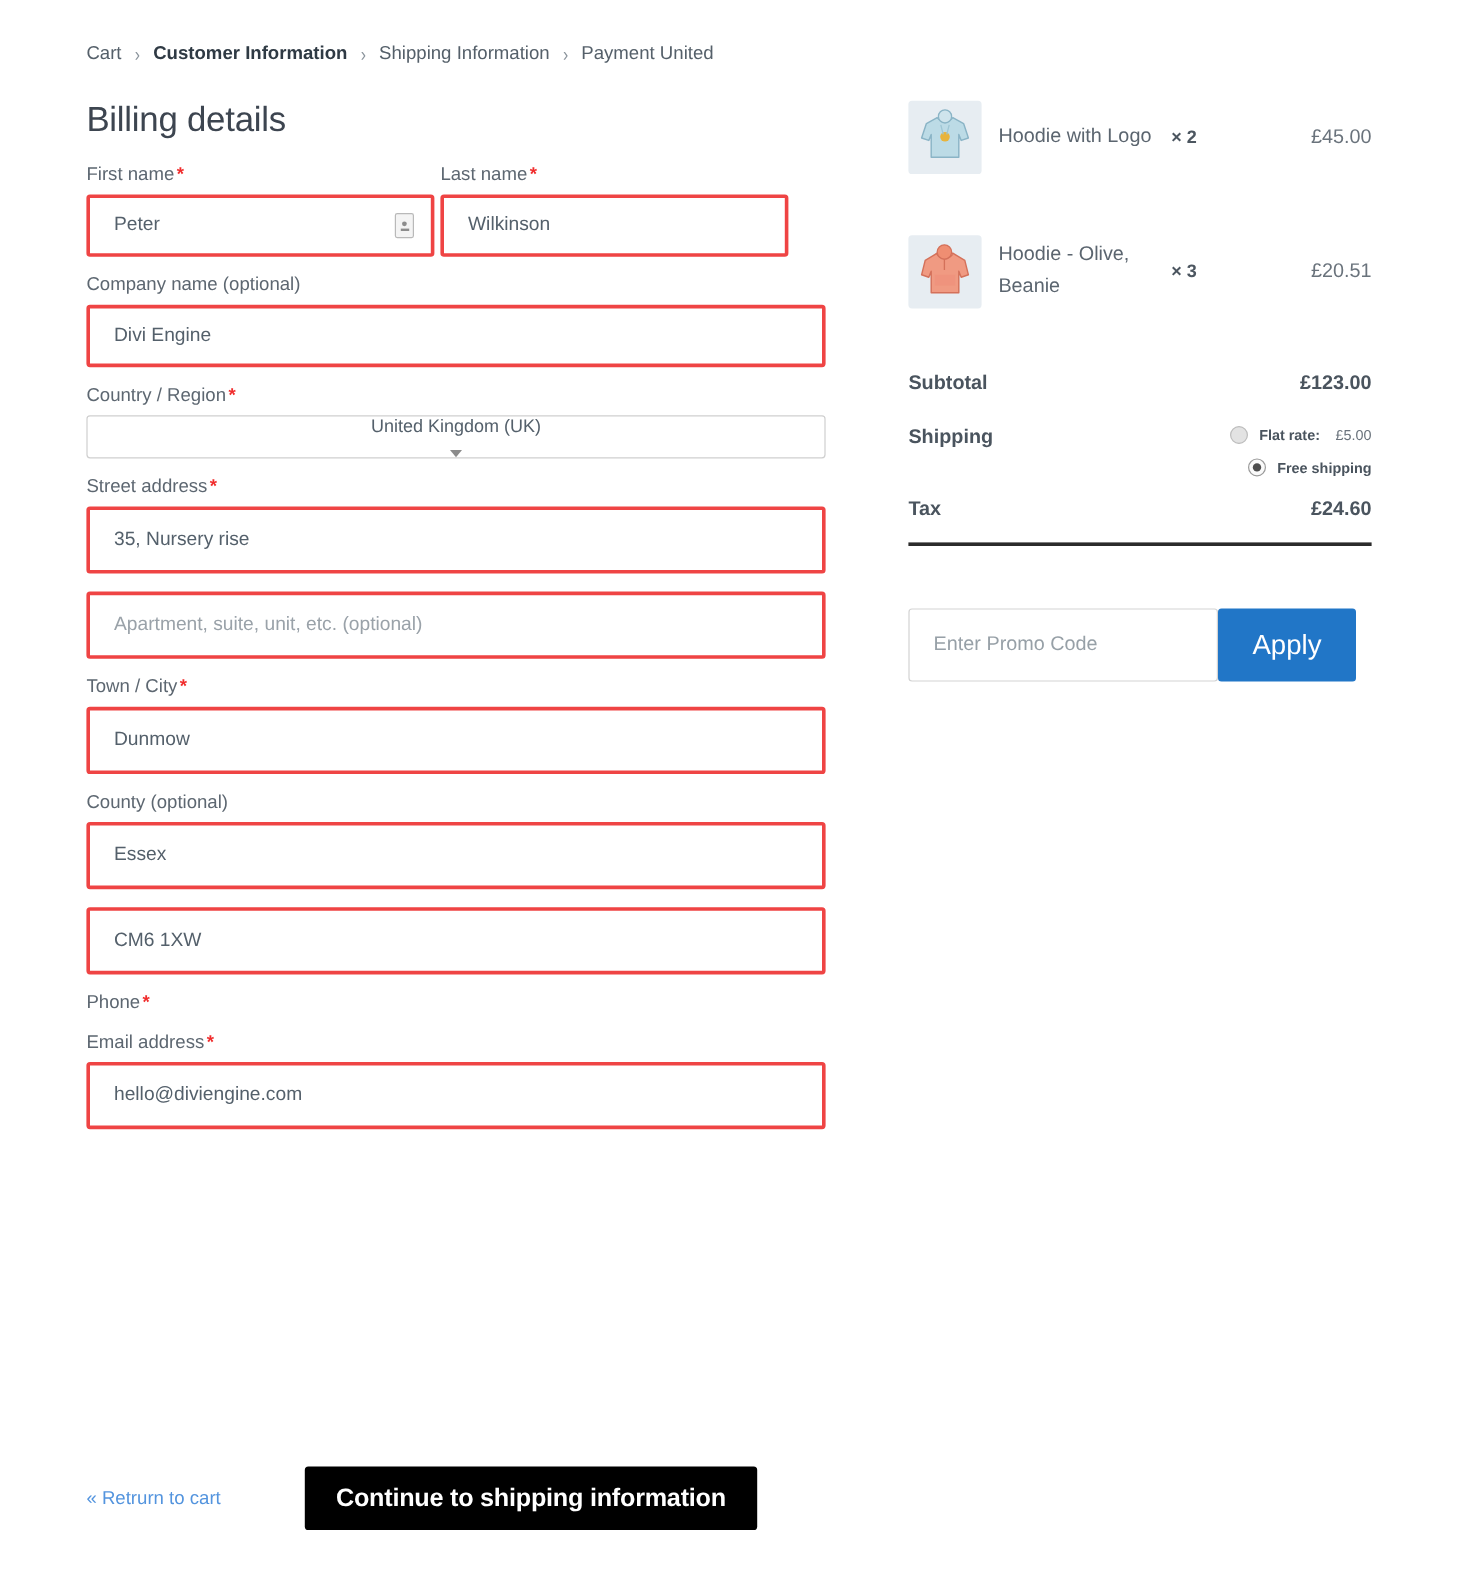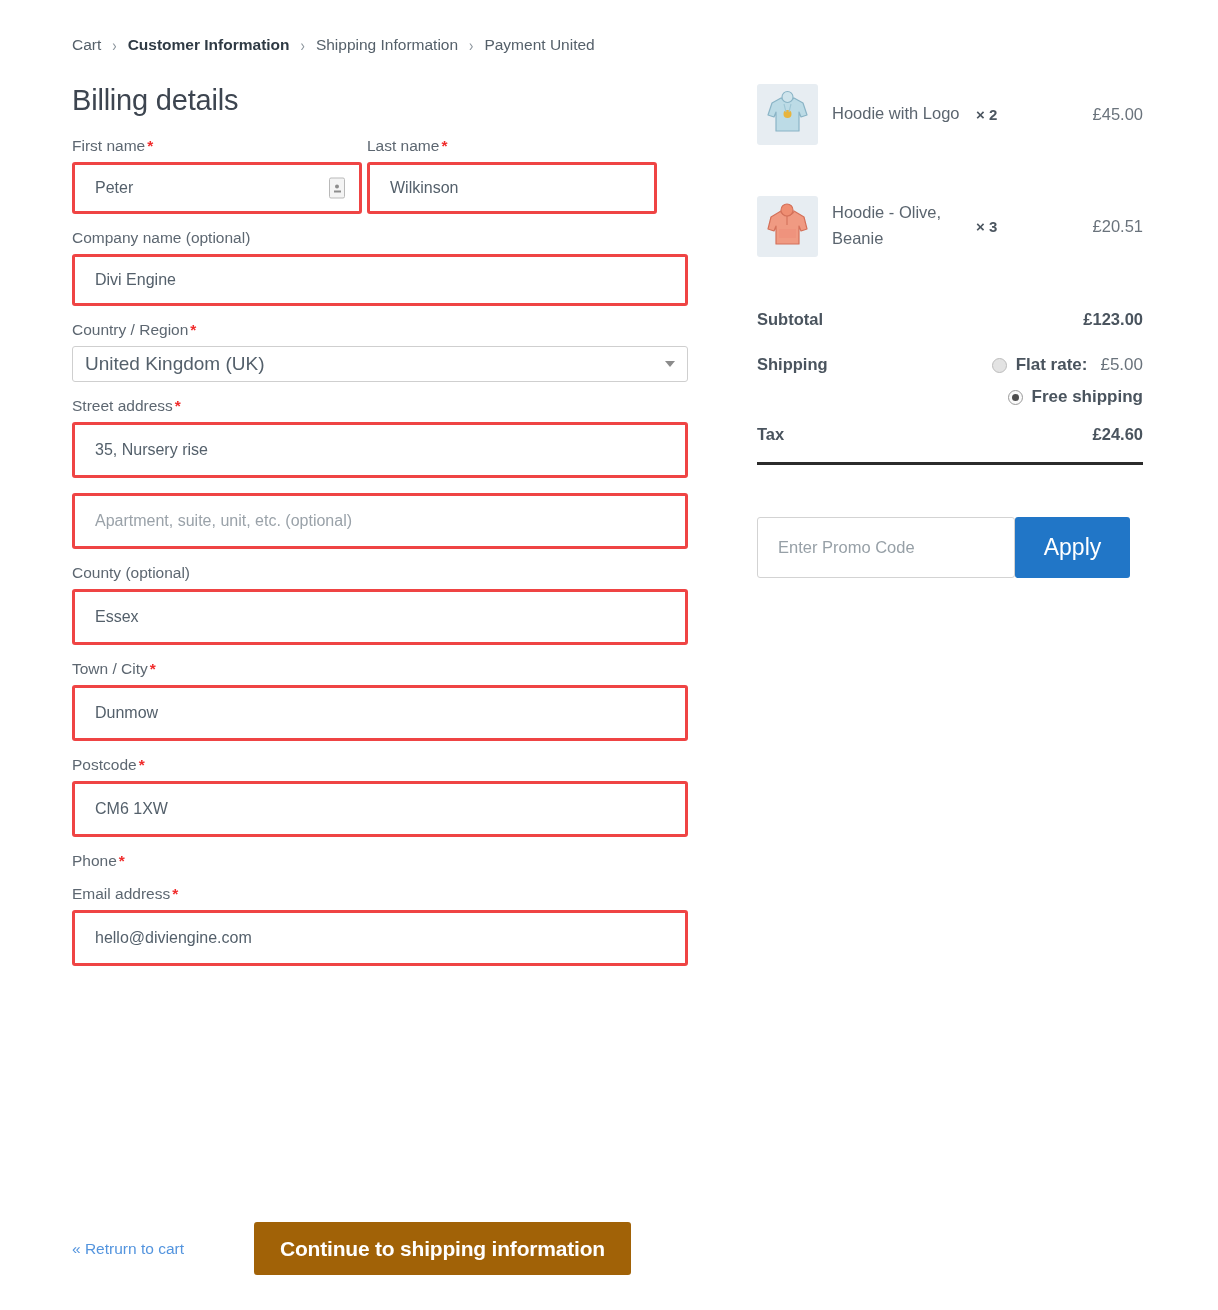--- a/index.html
+++ b/index.html
@@ -122,22 +122,23 @@
   .select-box {
     width: 100%;
     height: 36px;
     border: 1px solid #cfcfcf;
     border-radius: 3px;
     background: #fff;
     display: flex;
     align-items: center;
     justify-content: space-between;
     padding: 0 12px 0 12px;
-    font-size: 19px;
+    font-size: 15px;
     color: #54606b;
+    flex-direction: column;
   }
   .caret {
     width: 0; height: 0;
     border-left: 5px solid transparent;
     border-right: 5px solid transparent;
     border-top: 6px solid #8b8b8b;
   }
 
   .tall { height: 56px; }
 
@@ -150,21 +151,21 @@
     display: flex;
     align-items: center;
   }
   .return-link {
     font-size: 15.5px;
     color: #5394de;
     text-decoration: none;
     width: 182px;
   }
   .btn-continue {
-    background: #a16207;
+    background: #000000;
     color: #fff;
     border: none;
     border-radius: 3px;
     height: 53px;
     padding: 0 26px;
     font-size: 21px;
     font-weight: bold;
     font-family: "Liberation Sans", sans-serif;
     letter-spacing: -0.2px;
     cursor: pointer;
@@ -232,21 +233,21 @@
   .ship-options {
     display: flex;
     flex-direction: column;
     align-items: flex-end;
     gap: 12px;
   }
   .ship-opt {
     display: flex;
     align-items: center;
     gap: 9px;
-    font-size: 17px;
+    font-size: 12px;
   }
   .radio {
     width: 15px; height: 15px;
     border-radius: 50%;
     border: 1px solid #bcbcbc;
     background: #e3e3e3;
     display: inline-block;
     position: relative;
     flex: 0 0 15px;
   }
@@ -369,39 +370,36 @@
       </div>
     </div>
 
     <div class="field-group">
       <div class="input-box tall placeholder">
         <span>Apartment, suite, unit, etc. (optional)</span>
       </div>
     </div>
 
     <div class="field-group">
-      <label class="field-label">County (optional)</label>
-      <div class="input-box tall">
-        <span>Essex</span>
-      </div>
-    </div>
-
-    <div class="field-group">
       <label class="field-label">
         <span>Town / City</span><span class="req">*</span>
       </label>
       <div class="input-box tall">
         <span>Dunmow</span>
       </div>
     </div>
 
     <div class="field-group">
-      <label class="field-label">
-        <span>Postcode</span><span class="req">*</span>
-      </label>
+      <label class="field-label">County (optional)</label>
+      <div class="input-box tall">
+        <span>Essex</span>
+      </div>
+    </div>
+
+    <div class="field-group">
       <div class="input-box tall">
         <span>CM6 1XW</span>
       </div>
     </div>
 
     <div class="field-group">
       <label class="field-label">
         <span>Phone</span><span class="req">*</span>
       </label>
     </div>

